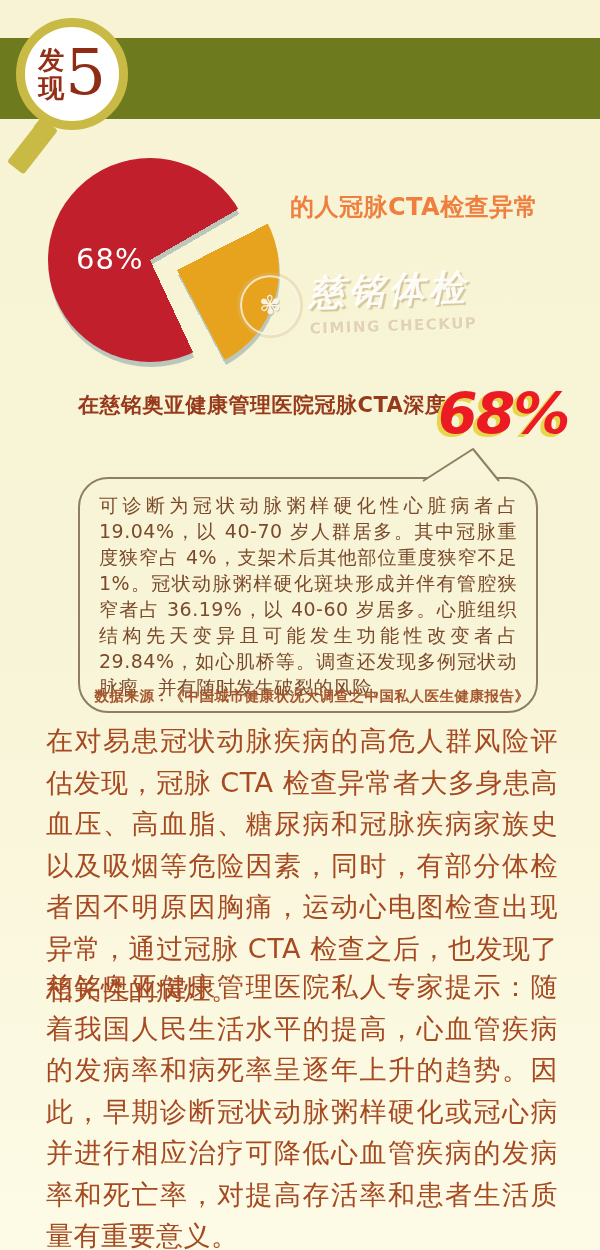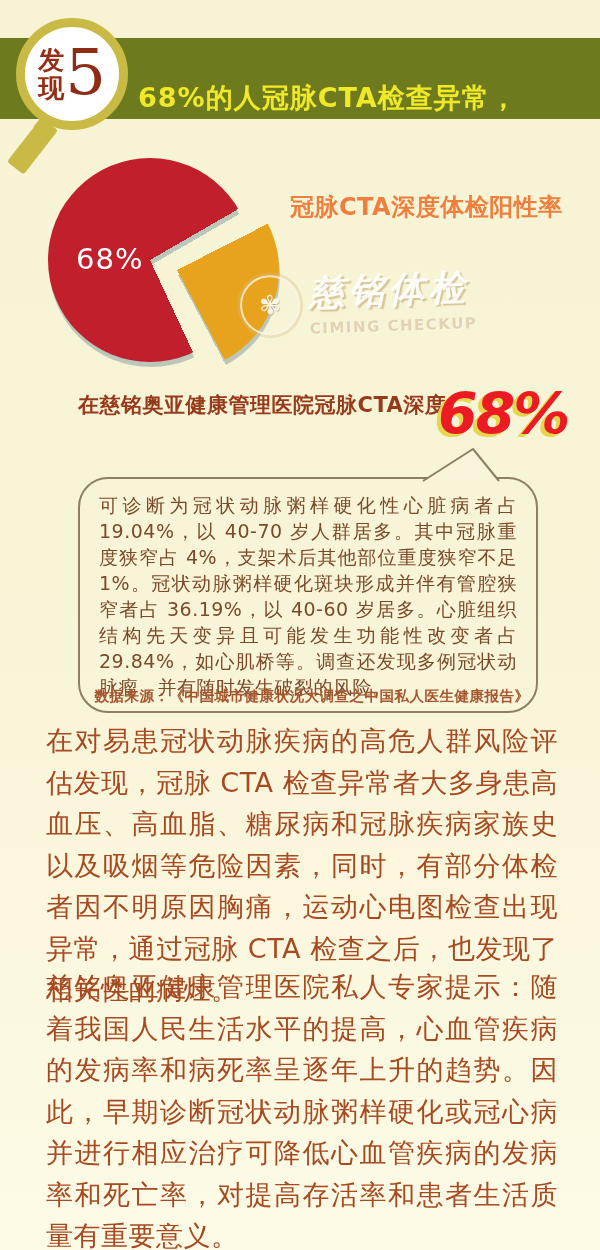--- a/index.html
+++ b/index.html
@@ -134,21 +134,20 @@
   .para1{top:720px;}
   .para2{top:966px;}
 </style>
 </head>
 <body>
 
 <div class="page">
 
   <div class="band">
     <div class="band-title">
-      <div>68%的人冠脉CTA检查异常，</div>
     </div>
   </div>
 
   <div class="mag">
     <div class="mag-handle"></div>
     <div class="mag-handle2"></div>
     <div class="mag-circle">
       <div class="mag-word">
         <span>发</span>
         <span>现</span>
@@ -156,21 +155,21 @@
       <div class="mag-num">5</div>
     </div>
   </div>
 
   <div class="pie-wrap">
     <div class="slice slice-main"></div>
     <div class="slice slice-exploded"></div>
     <div class="pie-label">68%</div>
   </div>
 
-  <div class="chart-heading">冠脉CTA深度体检阳性率</div>
+  <div class="chart-heading">的人冠脉CTA检查异常</div>
 
   <div class="watermark">
     <div class="wm-badge">✾</div>
     <div class="wm-text">
       <div class="wm-cn">慈铭体检</div>
       <div class="wm-en">CIMING CHECKUP</div>
     </div>
   </div>
 
   <div class="lead">

